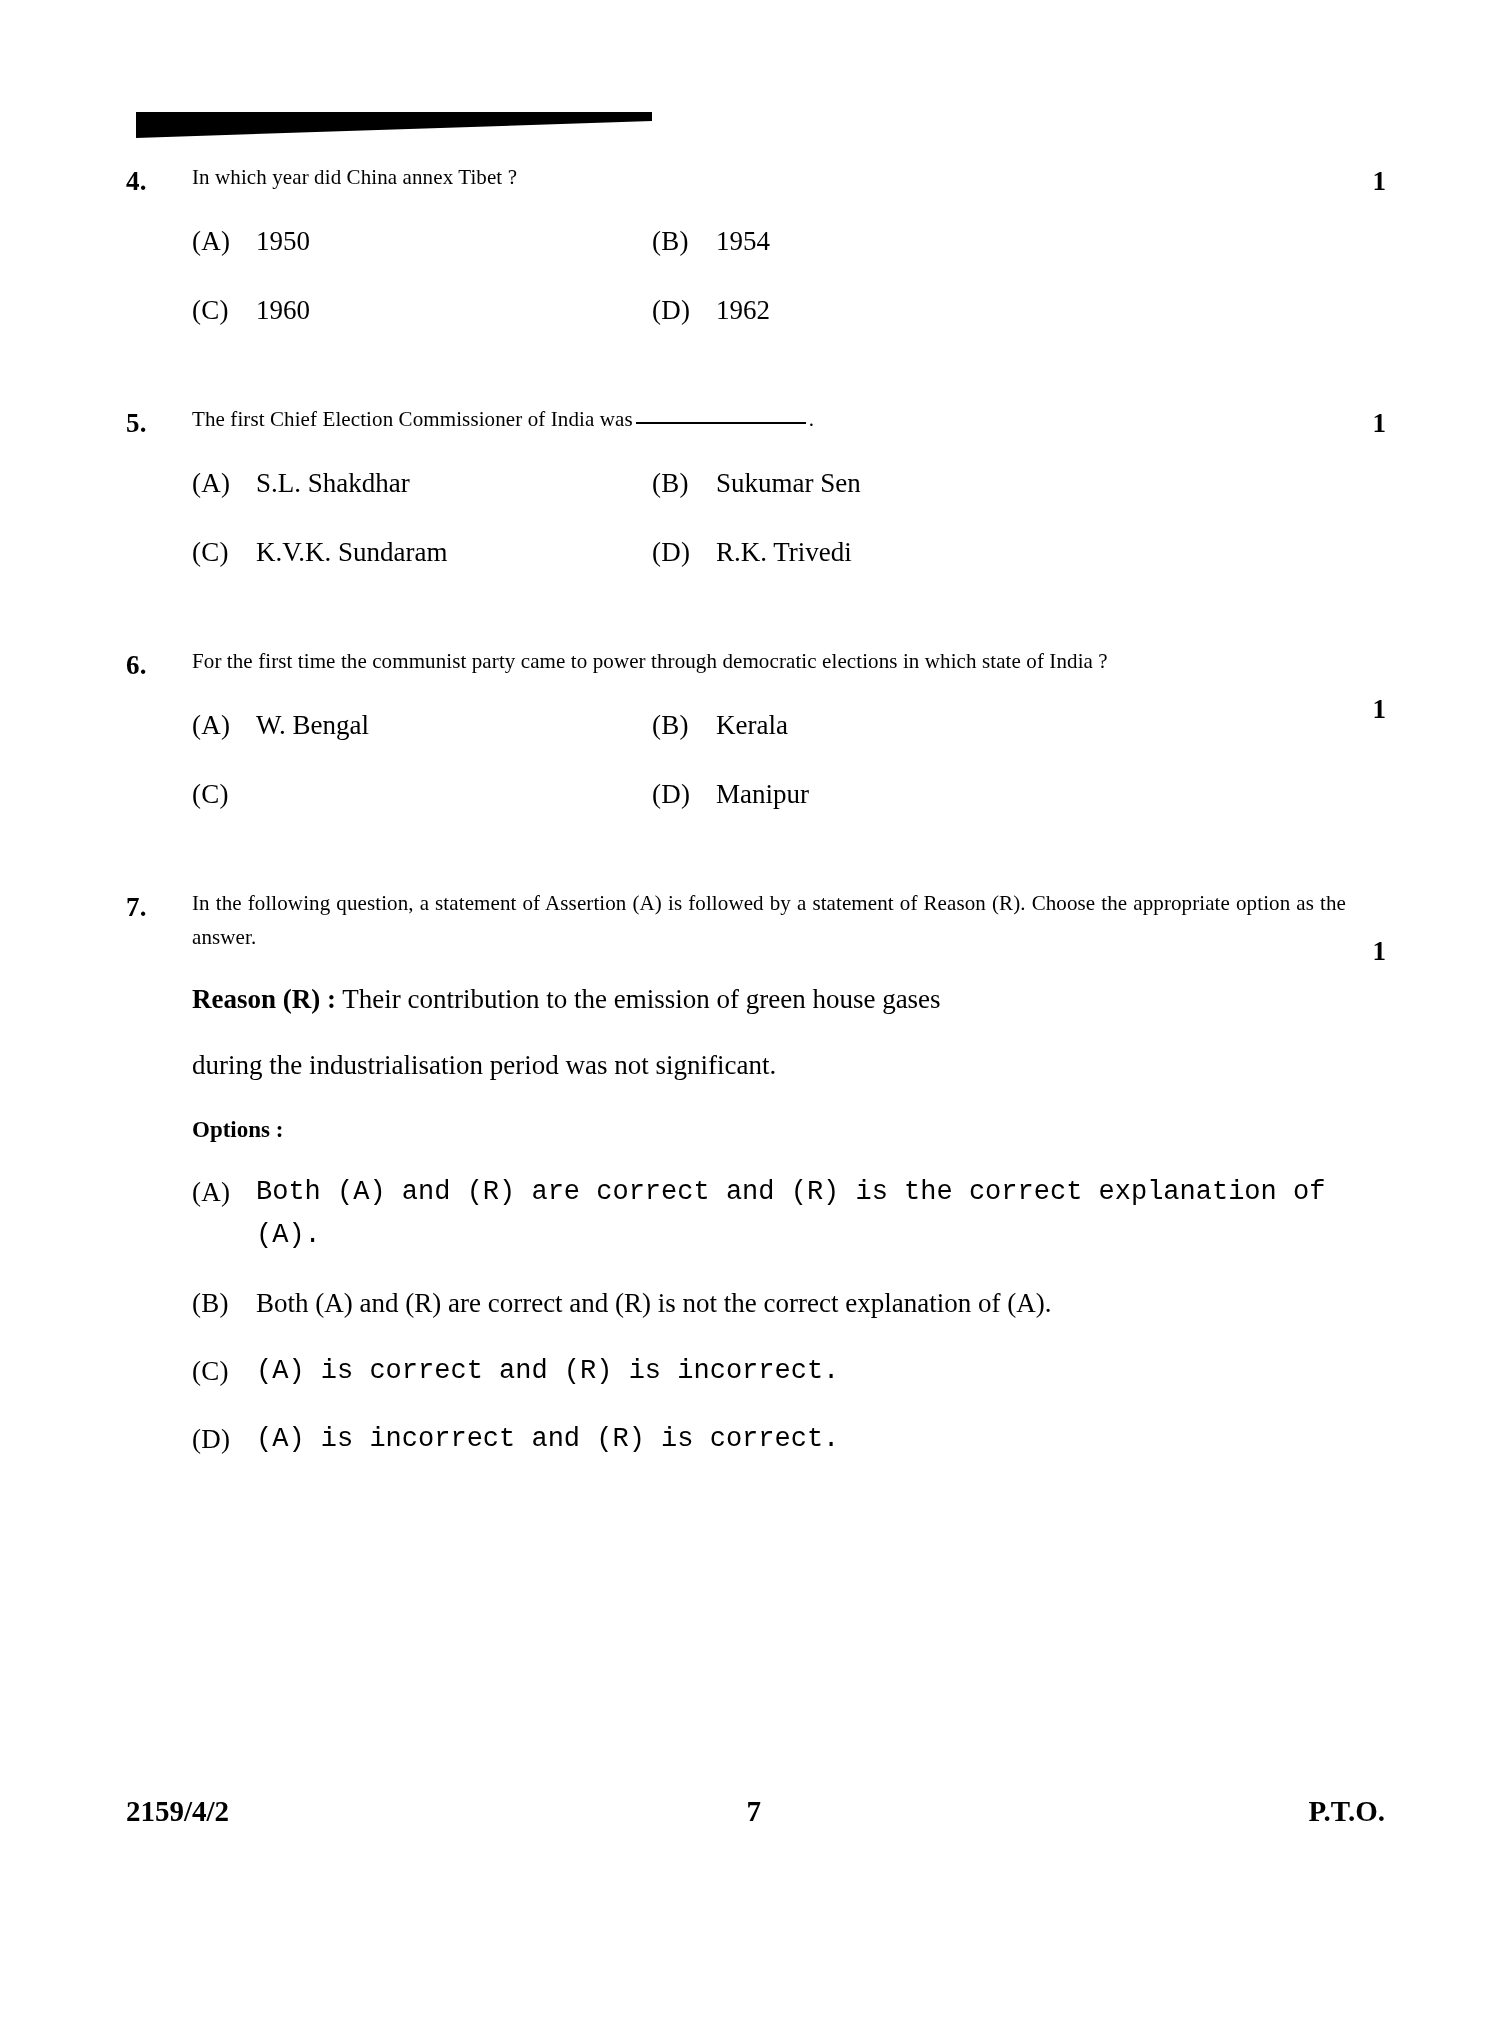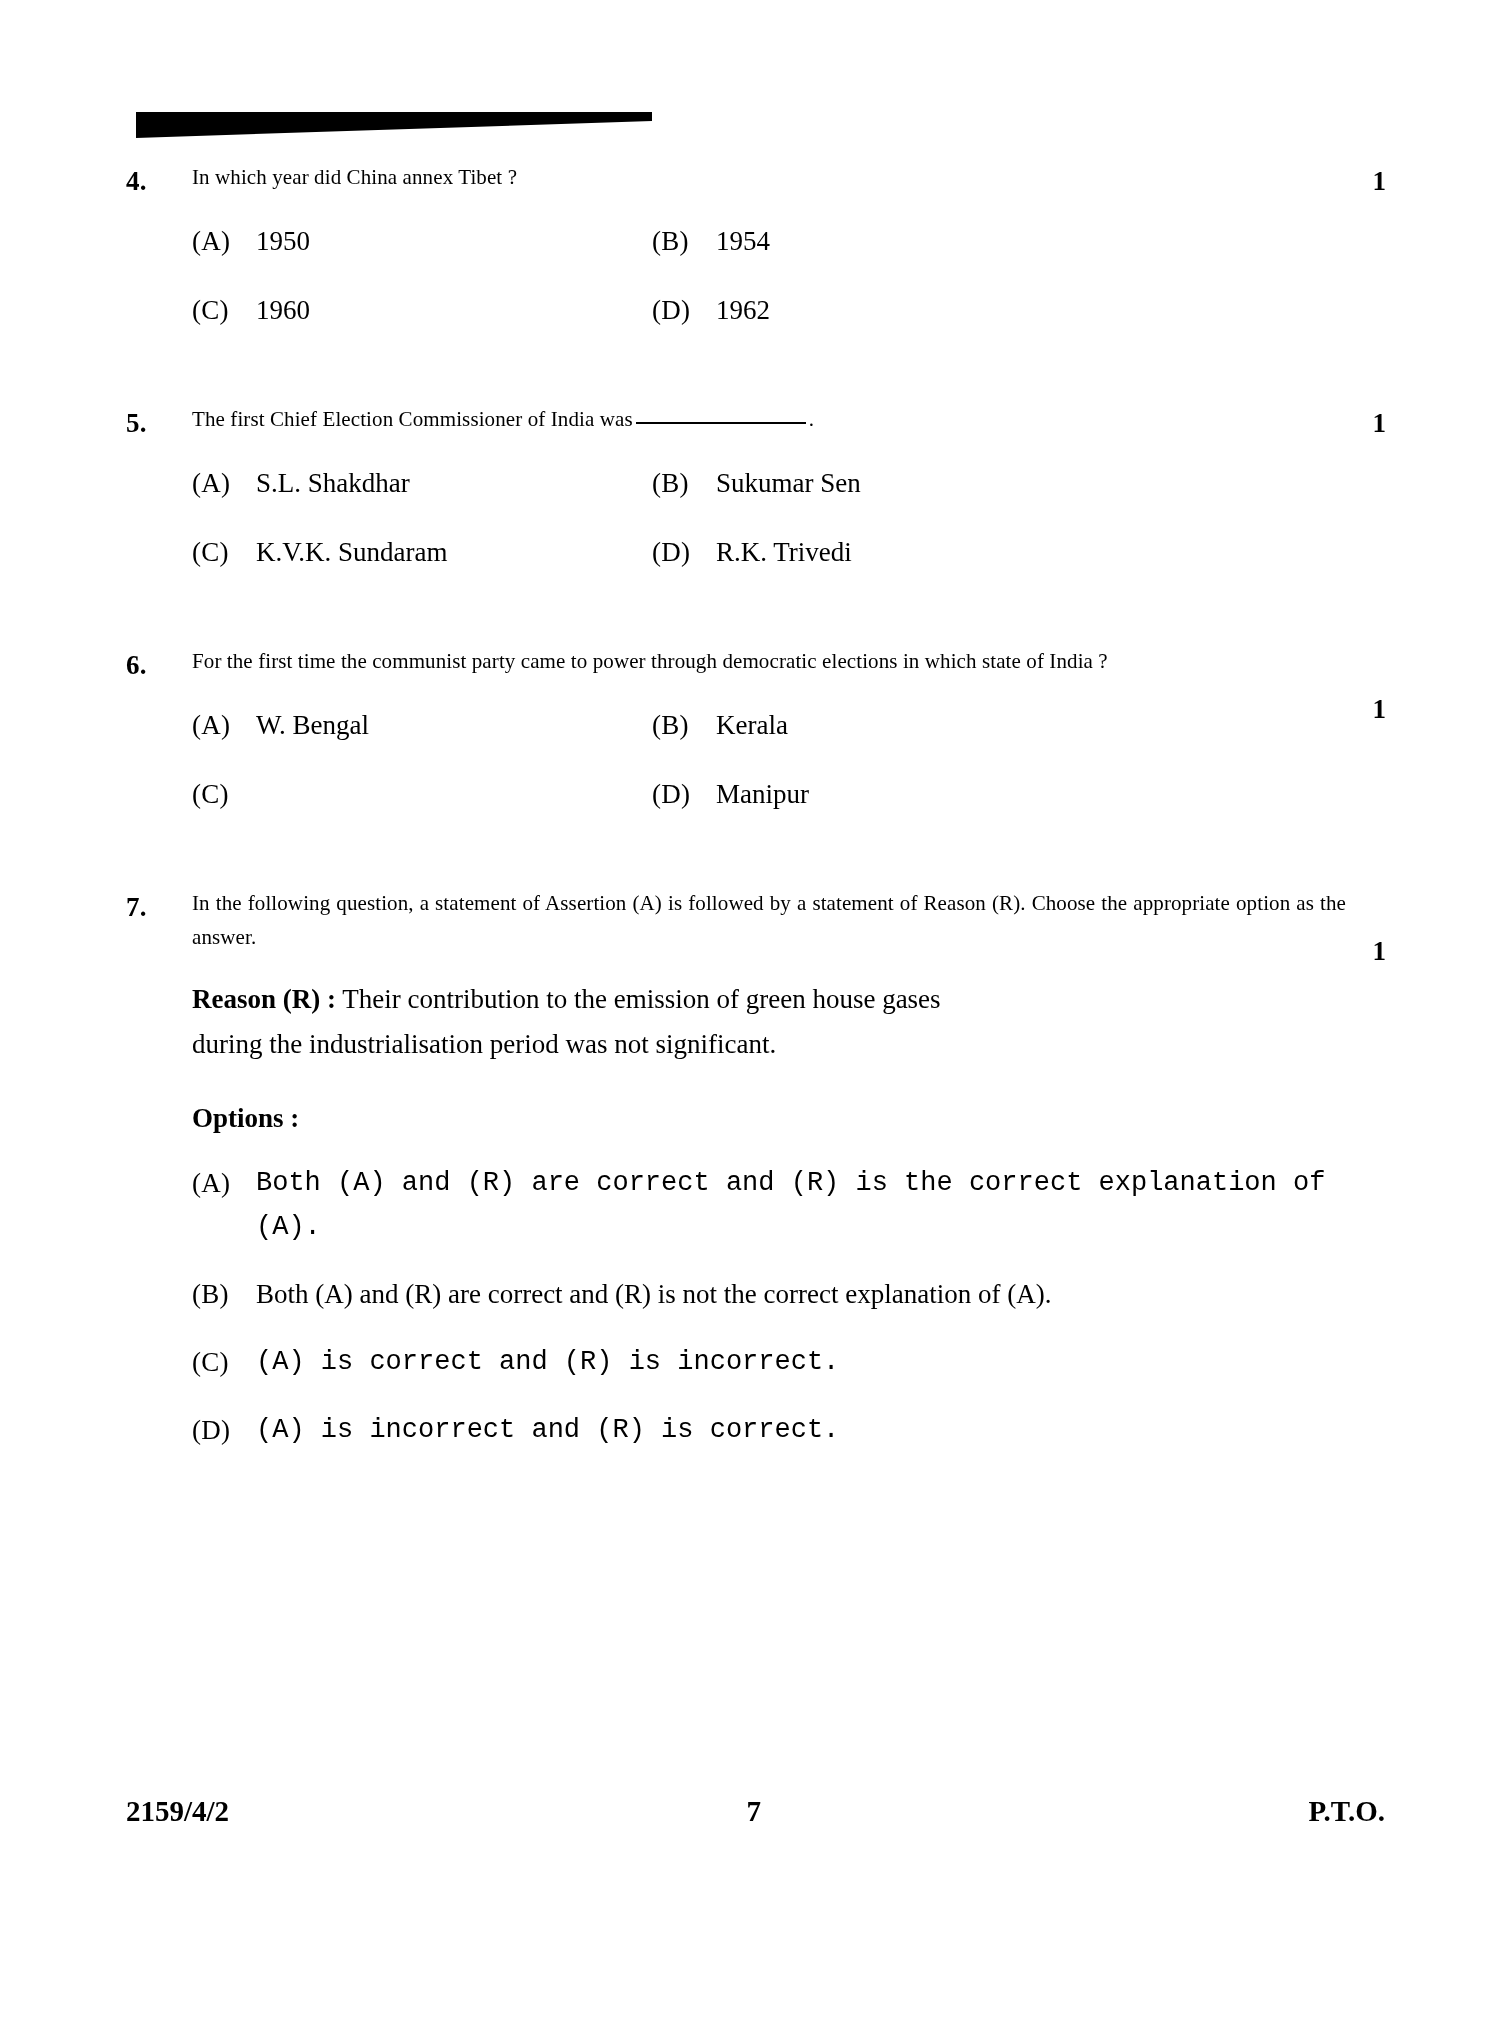--- a/index.html
+++ b/index.html
@@ -119,26 +119,26 @@
   .ar-para b { font-weight: bold; }
   .ar-cont {
     font-size: 27px;
     line-height: 1.62;
     padding-left: 76px;
     margin-top: 6px;
   }
   .ar-reason-cont {
     font-size: 27px;
     line-height: 1.62;
-    margin-top: 1px;
+    margin-top: 22px;
   }
   .options-label {
-    font-size: 27px;
+    font-size: 23px;
     font-weight: bold;
-    margin-top: 30px;
+    margin-top: 24px;
     line-height: 1.6;
   }
 
   
   .opts-stack { padding-left: 66px; margin-top: 22px; }
   .optfull {
     display: flex;
     align-items: flex-start;
     font-size: 27px;
     line-height: 1.62;

